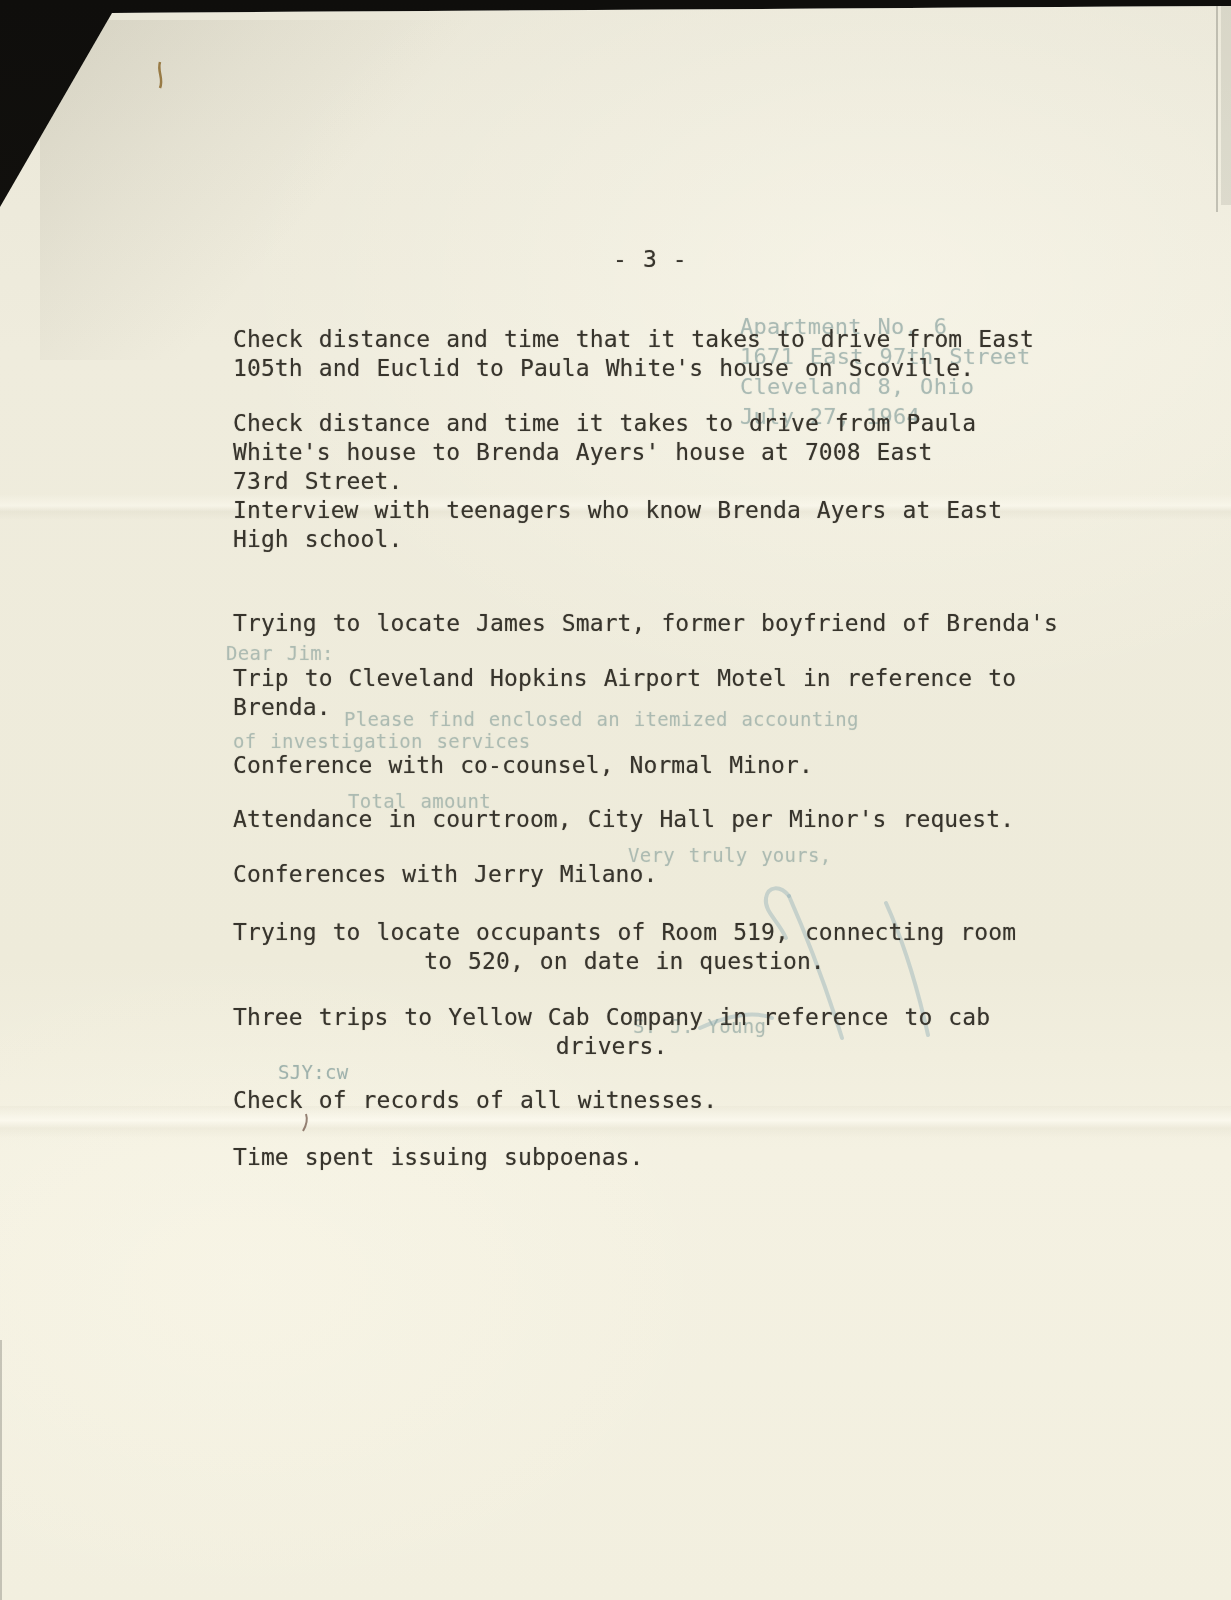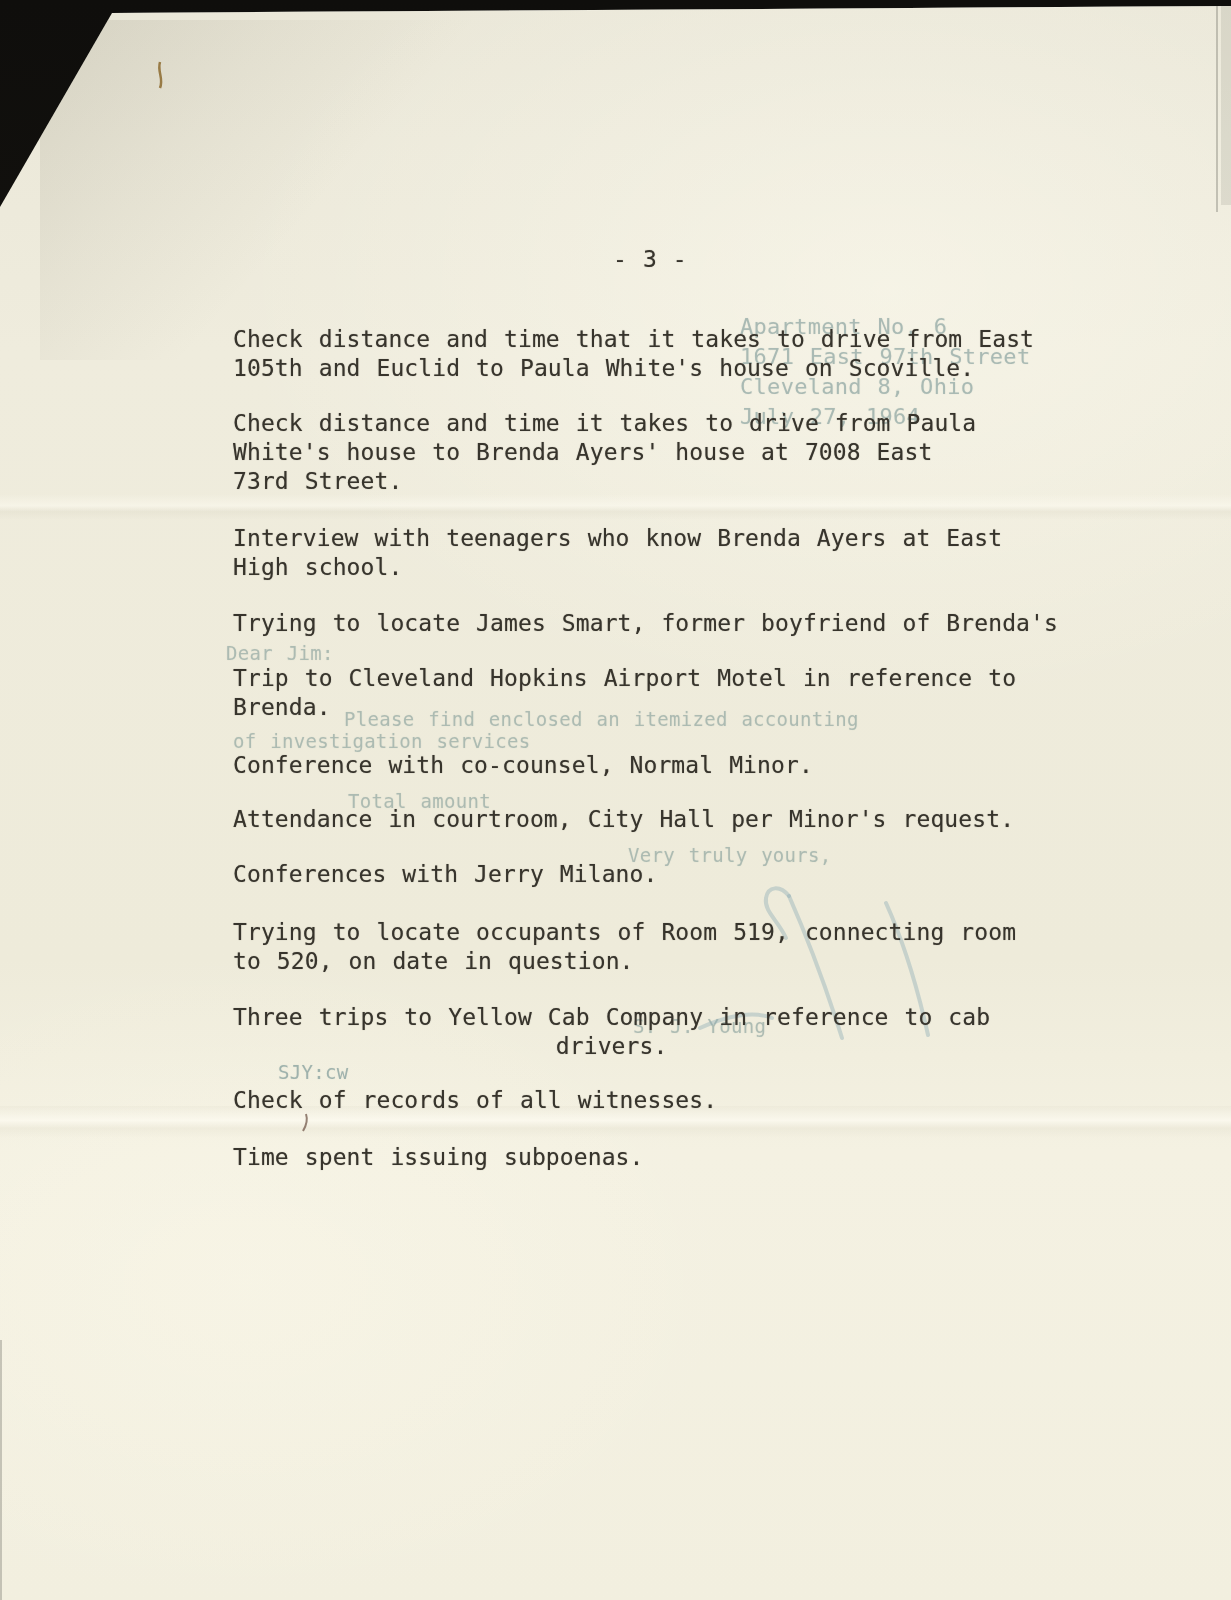--- a/index.html
+++ b/index.html
@@ -89,28 +89,28 @@
     <path d="M 306 1114 C 308 1120, 306 1126, 303 1131" fill="none" stroke="rgba(96,66,52,0.65)" stroke-width="2"></path>
   </svg>
 
   <div class="typed page-num">- 3 -</div>
 
   <div class="typed" style="left:233px;top:325px;">Check distance and time that it takes to drive from East
 105th and Euclid to Paula White's house on Scoville.</div>
   <div class="typed" style="left:233px;top:409px;">Check distance and time it takes to drive from Paula
 White's house to Brenda Ayers' house at 7008 East
 73rd Street.</div>
-  <div class="typed" style="left:233px;top:524px;">Interview with teenagers who know Brenda Ayers at East
+  <div class="typed" style="left:233px;top:496px;">Interview with teenagers who know Brenda Ayers at East
 High school.</div>
   <div class="typed" style="left:233px;top:609px;">Trying to locate James Smart, former boyfriend of Brenda's</div>
   <div class="typed" style="left:233px;top:664px;">Trip to Cleveland Hopkins Airport Motel in reference to
 Brenda.</div>
   <div class="typed" style="left:233px;top:751px;">Conference with co-counsel, Normal Minor.</div>
   <div class="typed" style="left:233px;top:860px;">Conferences with Jerry Milano.</div>
   <div class="typed" style="left:233px;top:805px;">Attendance in courtroom, City Hall per Minor's request.</div>
-  <div class="typed" style="left:233px;top:918px;">Trying to locate occupants of Room 519, connecting room
+  <div class="typed" style="left:233px;top:918px;text-align:center;">Trying to locate occupants of Room 519, connecting room
 to 520, on date in question.</div>
   <div class="typed" style="left:233px;top:1003px;text-align:center;">Three trips to Yellow Cab Company in reference to cab
 drivers.</div>
   <div class="typed" style="left:233px;top:1086px;">Check of records of all witnesses.</div>
   <div class="typed" style="left:233px;top:1143px;">Time spent issuing subpoenas.</div>
 
 </div>
 
 </body></html>

